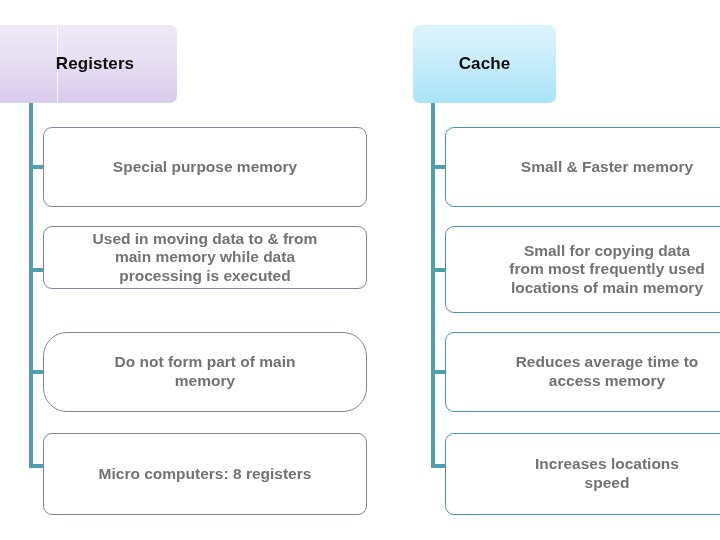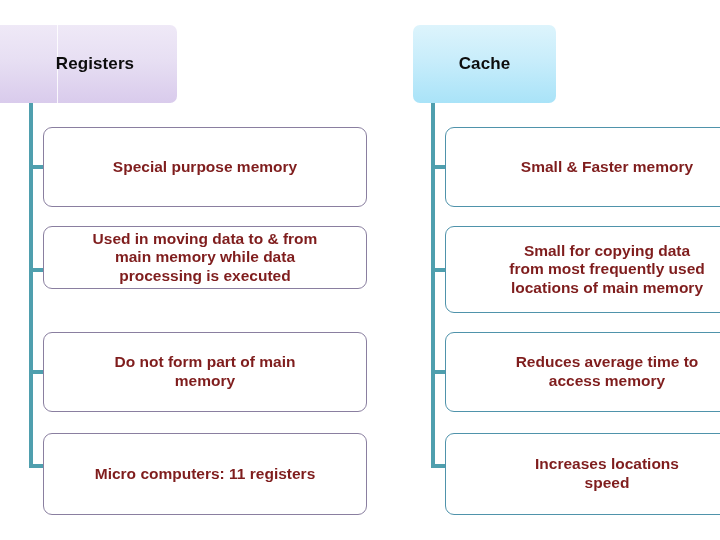--- a/index.html
+++ b/index.html
@@ -102,21 +102,21 @@
     background: #ffffff;
     border-radius: 9px;
     display: flex;
     align-items: center;
     justify-content: center;
     padding: 4px 8px;
   }
   .item-text {
     font-size: 15.5px;
     font-weight: bold;
-    color: #7f1d1d;
+    color: #737373;
     line-height: 1.2;
     text-align: center;
     white-space: pre-line;
   }
 
   
   #column-registers .item-box {
     border: 1px solid #8a7fa0;
   }
   
@@ -145,27 +145,27 @@
     <div class="item-box" style="left:30px; top:127px; width:324px; height:80px;">
       <span class="item-text">Special purpose memory</span>
     </div>
 
     <div class="item-box" style="left:30px; top:226px; width:324px; height:63px;">
       <span class="item-text">Used in moving data to &amp; from
 main memory while data
 processing is executed</span>
     </div>
 
-    <div class="item-box" style="left:30px; top:332px; width:324px; height:80px;">
+    <div class="item-box" style="left:30px; top:332px; width:324px; height:80px;border-radius:24px;">
       <span class="item-text">Do not form part of main
 memory</span>
     </div>
 
     <div class="item-box" style="left:30px; top:433px; width:324px; height:82px;">
-      <span class="item-text">Micro computers: 11 registers</span>
+      <span class="item-text">Micro computers: 8 registers</span>
     </div>
   </div>
 
   <div class="column" id="column-cache">
 
     <div class="header-box" id="header-cache">
       <span class="header-label">Cache</span>
     </div>
 
     <div class="trunk" style="left:18px; top:103px; height:365px;"></div>

